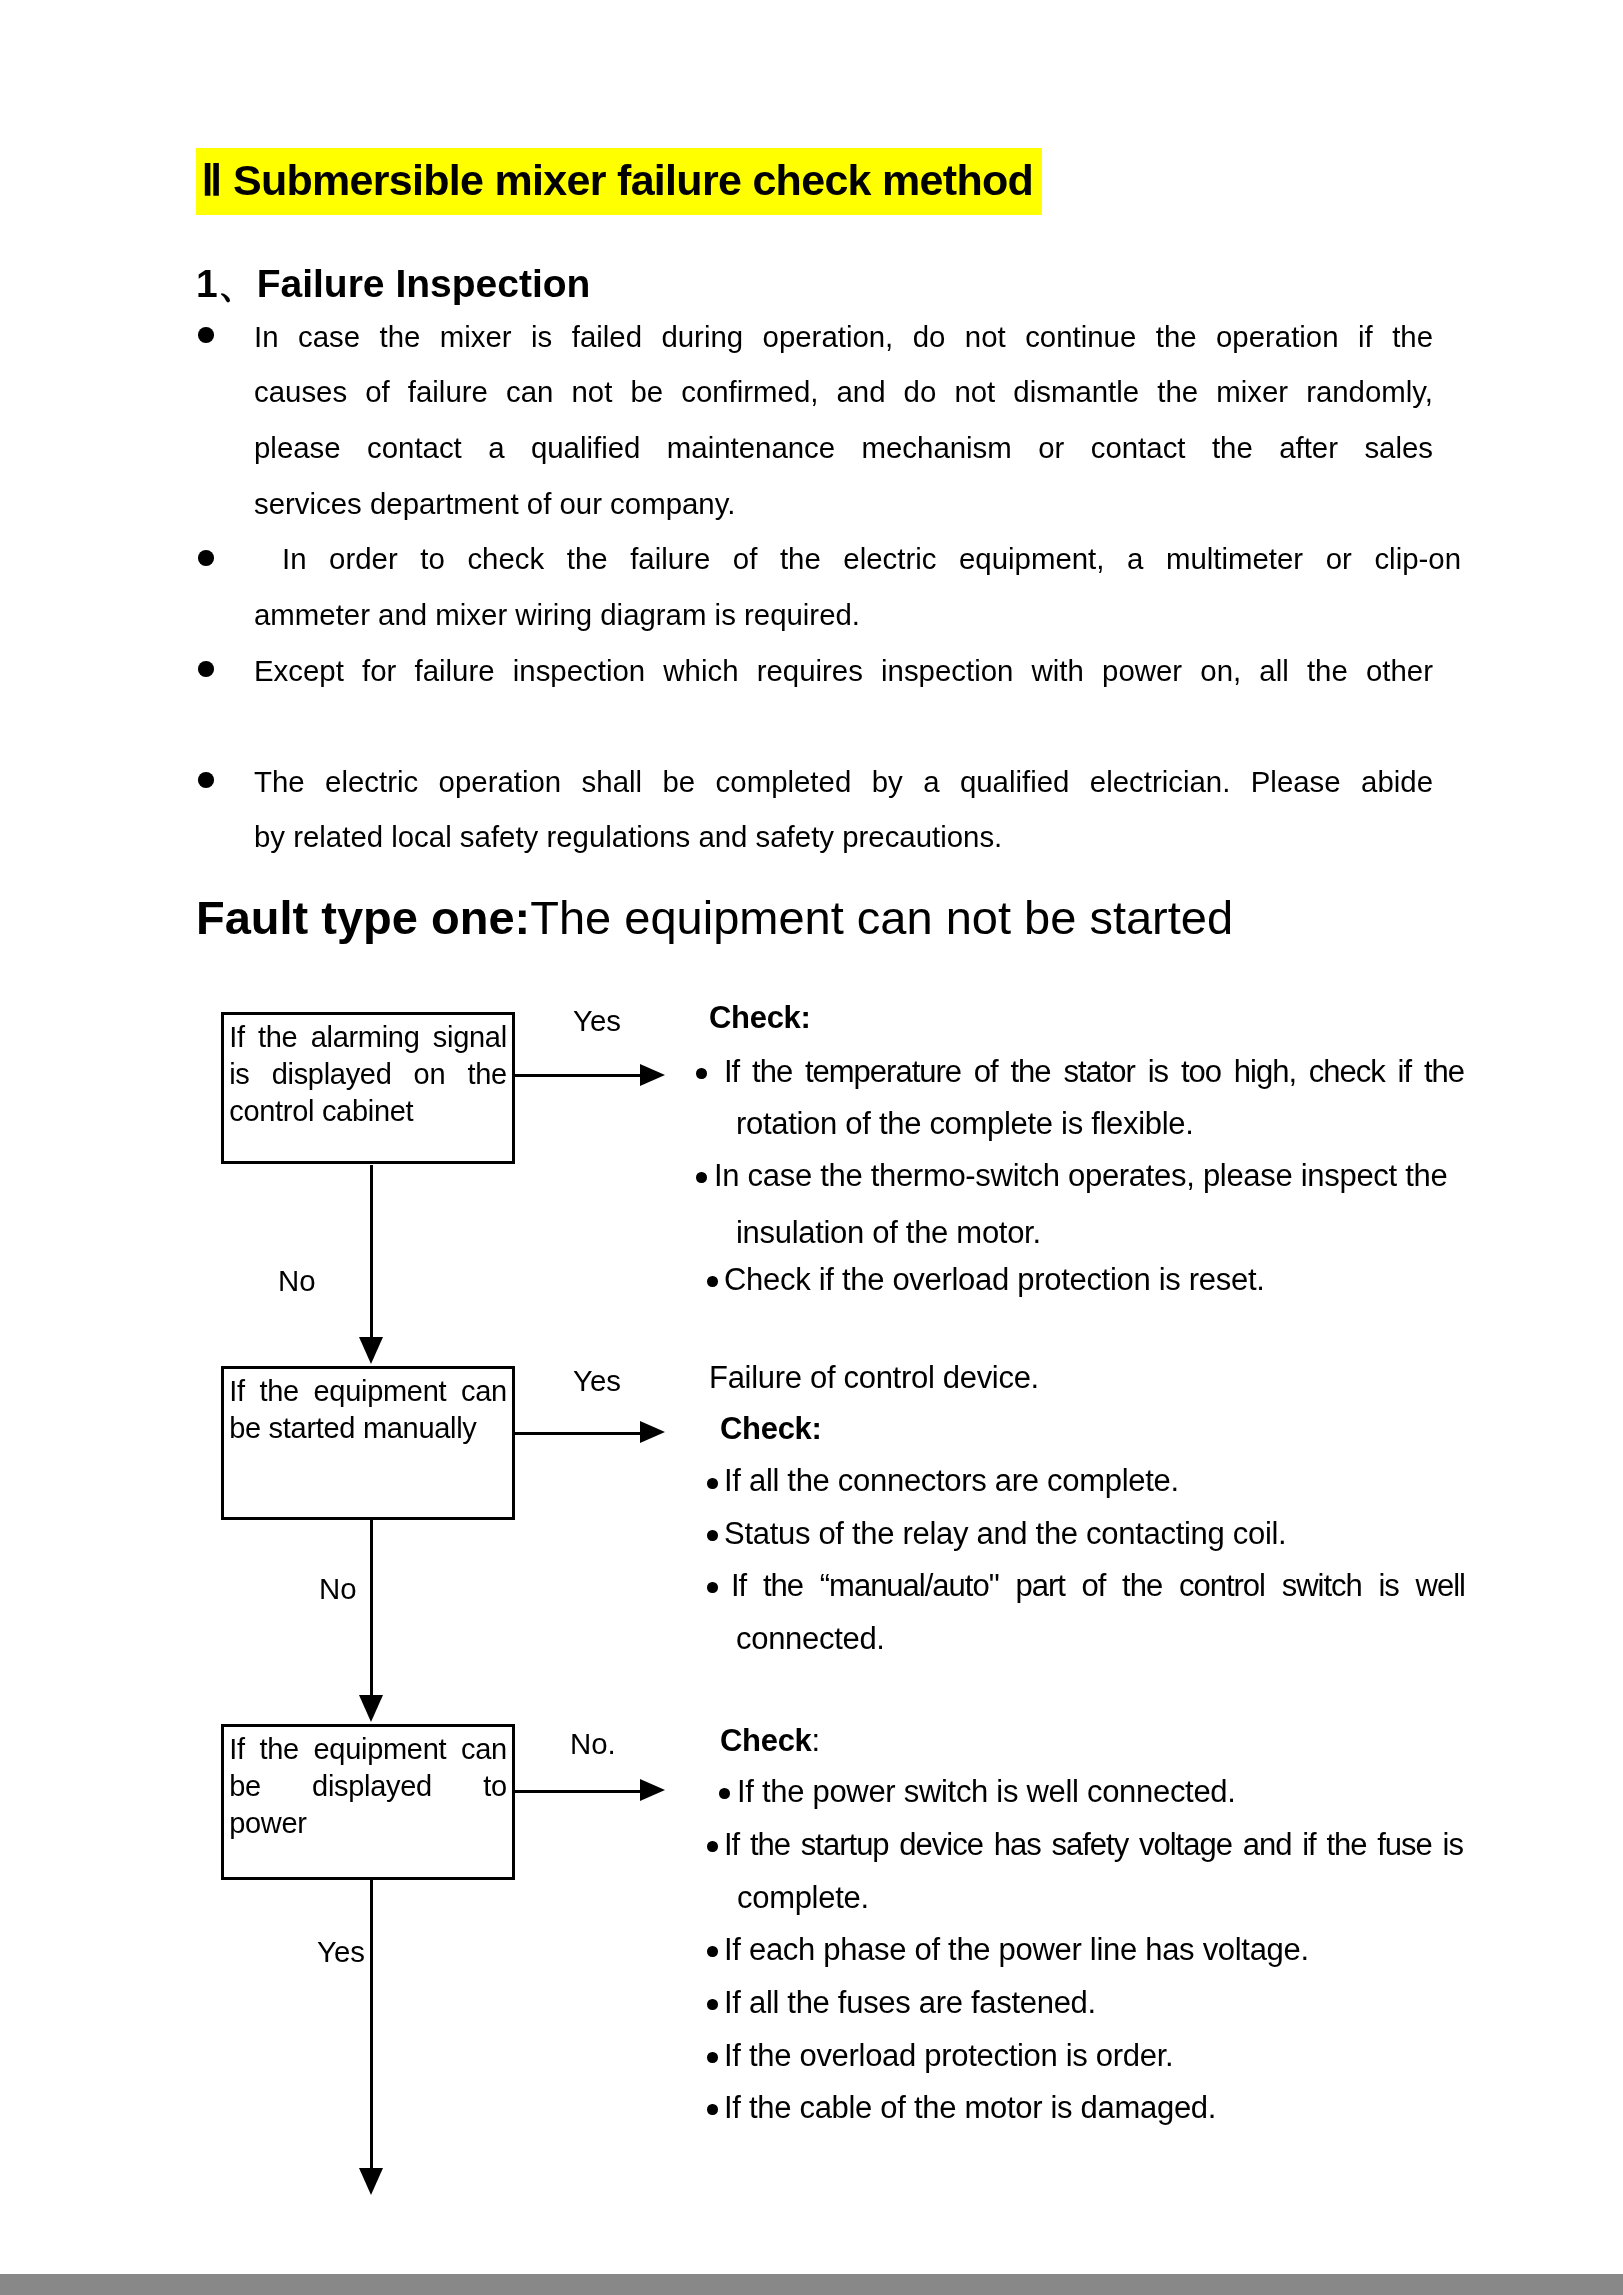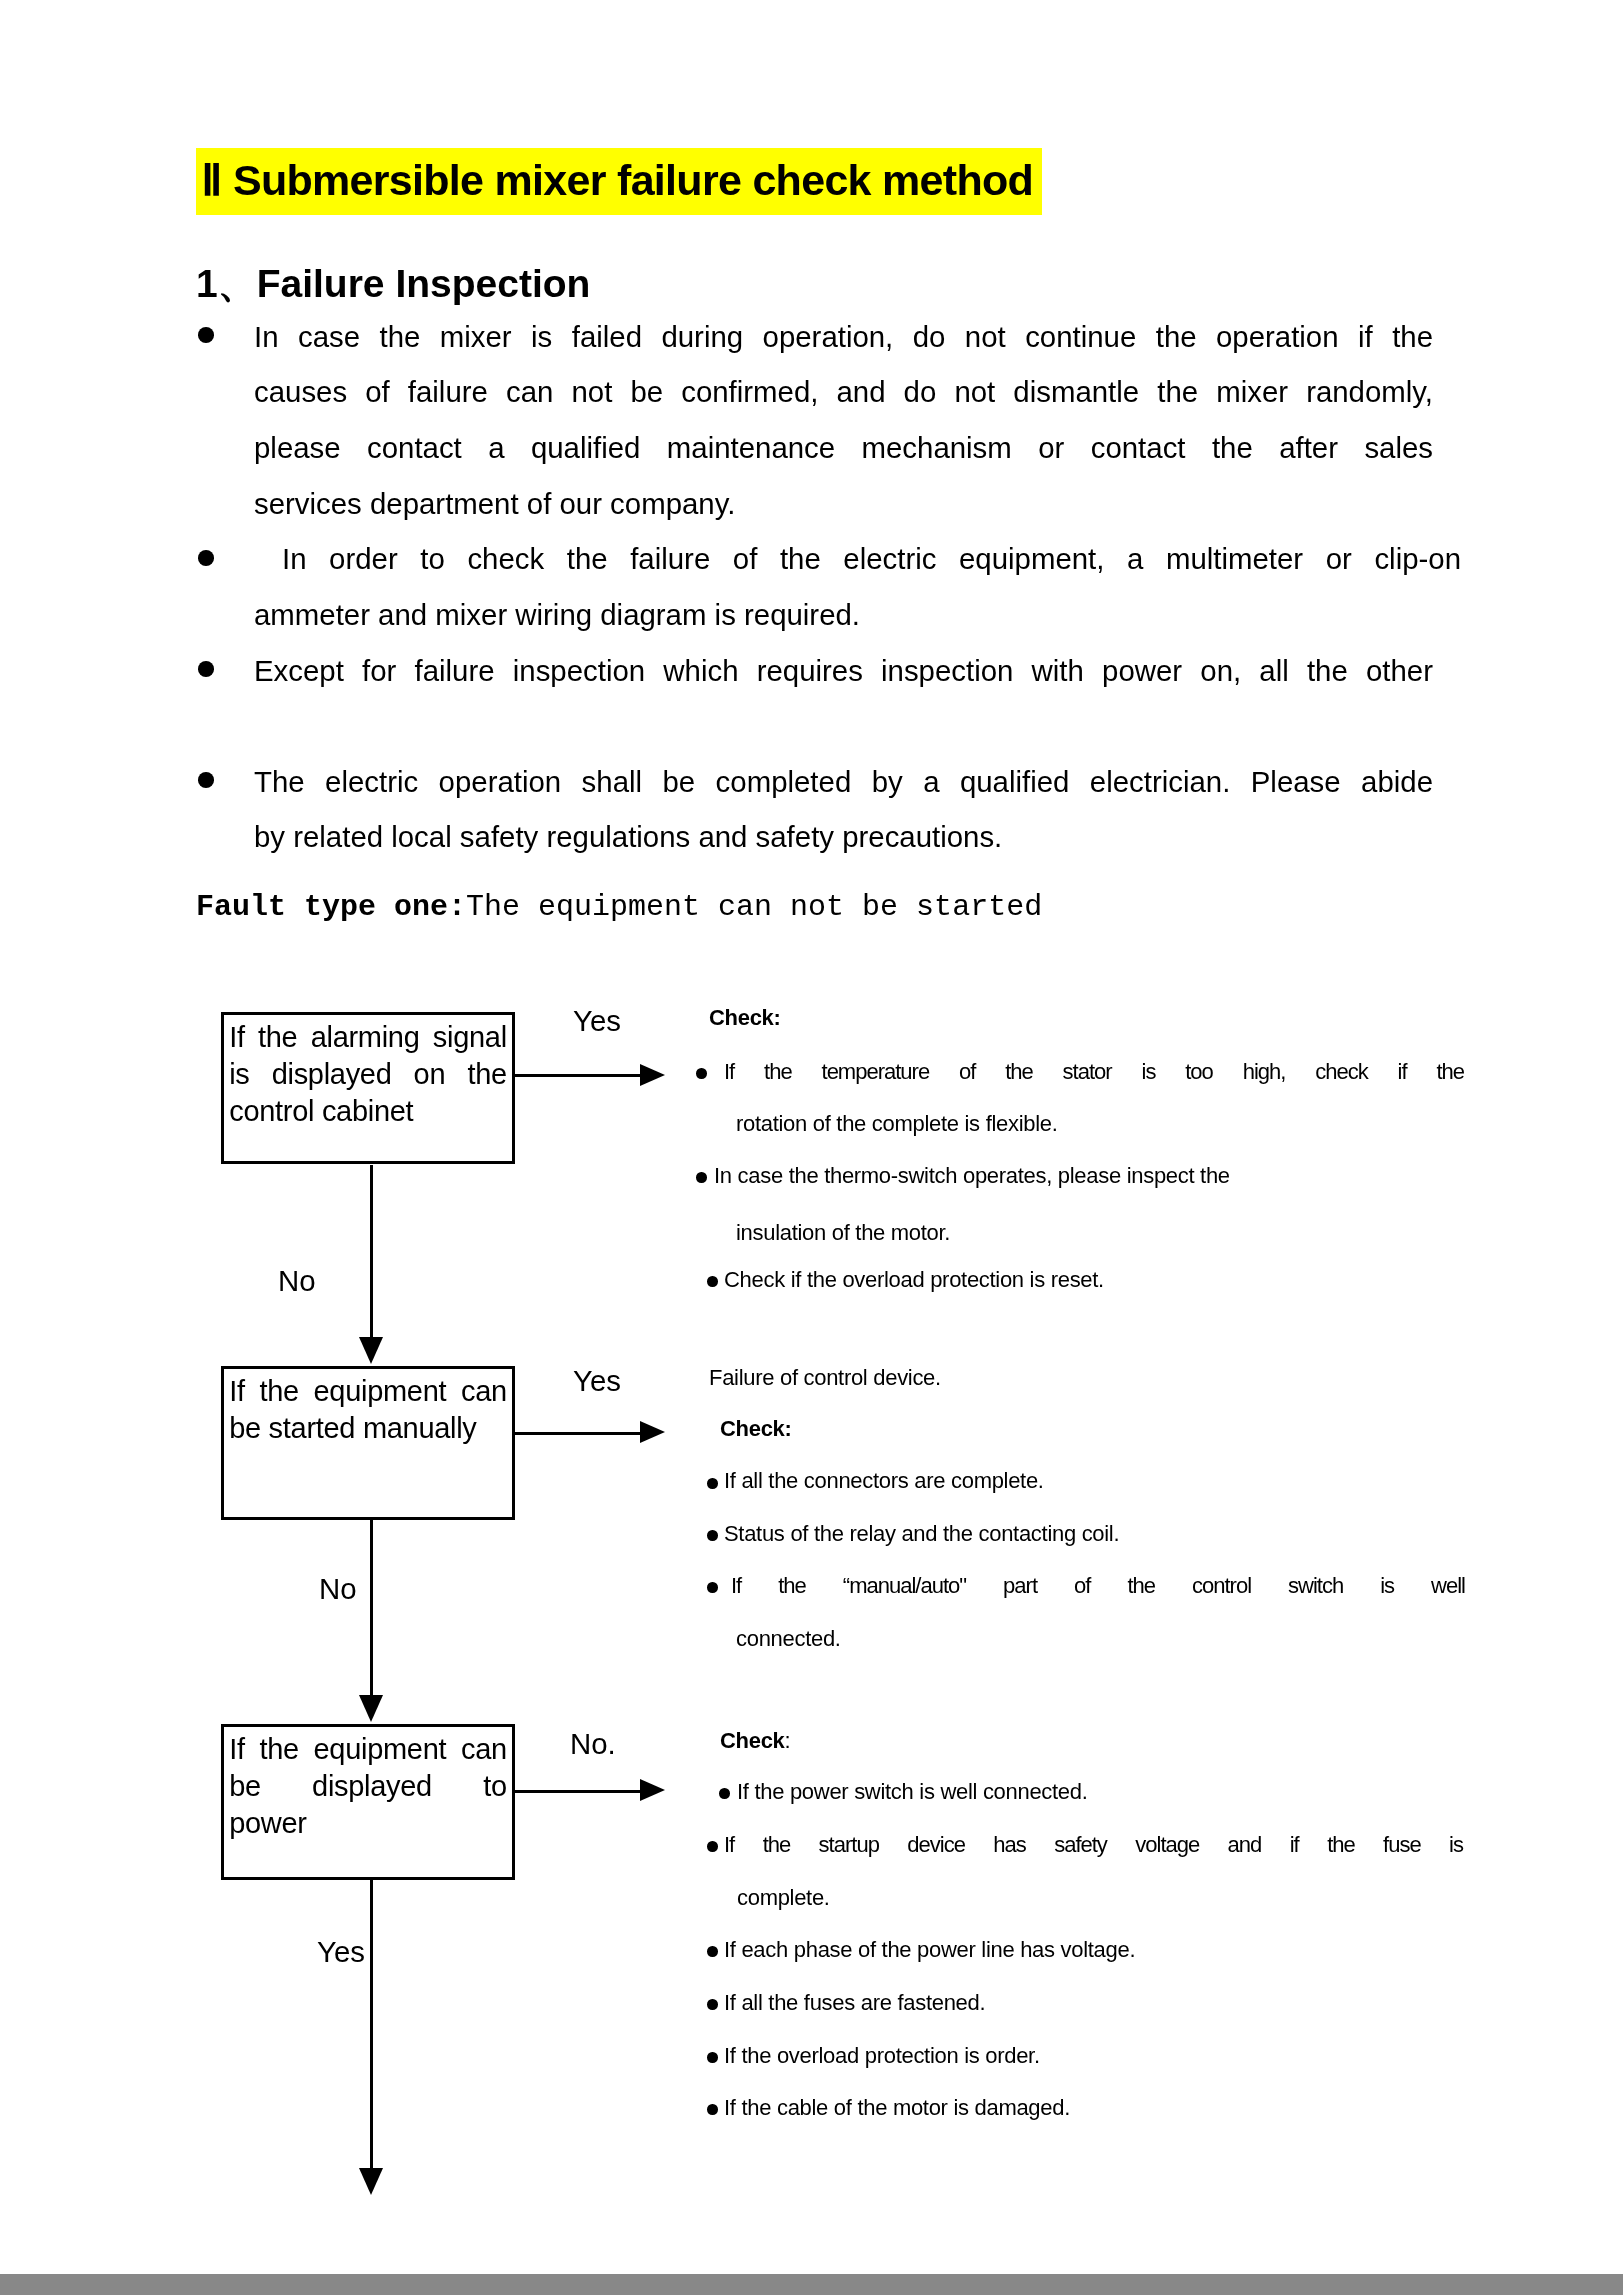--- a/index.html
+++ b/index.html
@@ -22,21 +22,21 @@
     display:inline-block;
     padding:10.5px 9.2px 13px 5.2px;
     line-height:1.0;
     white-space:nowrap;
   }
   .h1{
     font-size:39px;
     font-weight:bold;
     white-space:nowrap;
   }
-  .fault-heading{font-size:30px;white-space:nowrap;font-family:Liberation Mono, monospace;}
+  .fault-heading{font-size:47px;white-space:nowrap;}
   .fault-heading .b{font-weight:bold;}
   
   .intro-line{
     width:1179px;
     font-size:29.4px;
     line-height:56px;
     height:56px;
     text-align:justify;
     text-align-last:left;
     white-space:normal;
@@ -72,21 +72,21 @@
   }
   .arrow-down{
     width:0;height:0;
     border-left:12.4px solid transparent;
     border-right:12.4px solid transparent;
     border-top:27.5px solid #000;
   }
   .flabel{font-size:29.4px;white-space:nowrap;}
   
   .rline{
-    font-size:22px;
+    font-size:31px;
     line-height:34px;
     white-space:nowrap;
     letter-spacing:-0.3px;
   }
   .rline.bold{font-weight:bold;}
   .rline.jw{
     white-space:normal;
     text-align:justify;
     text-align-last:justify;
     letter-spacing:-1px;

